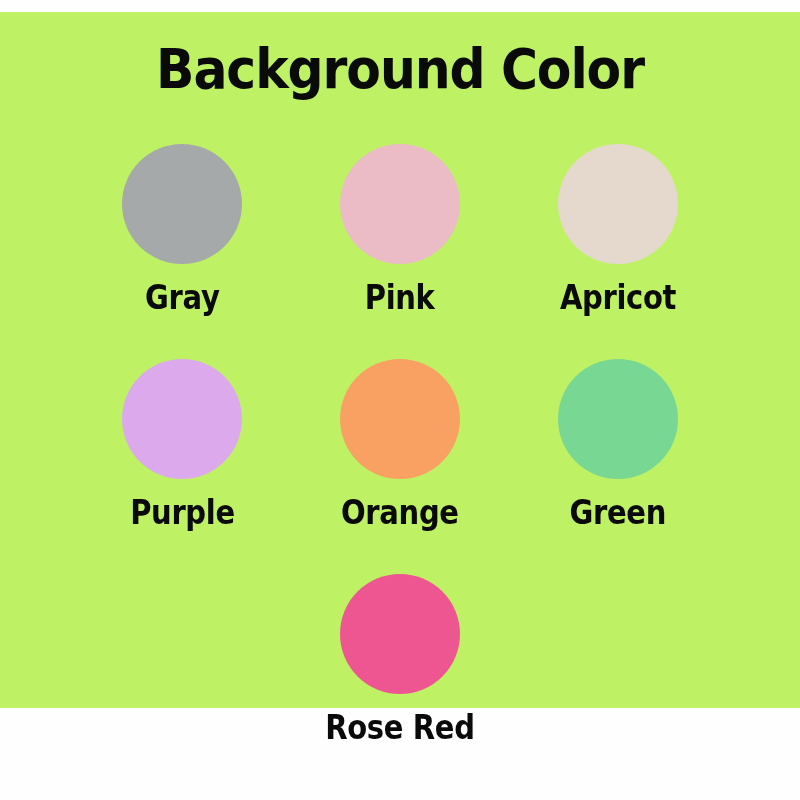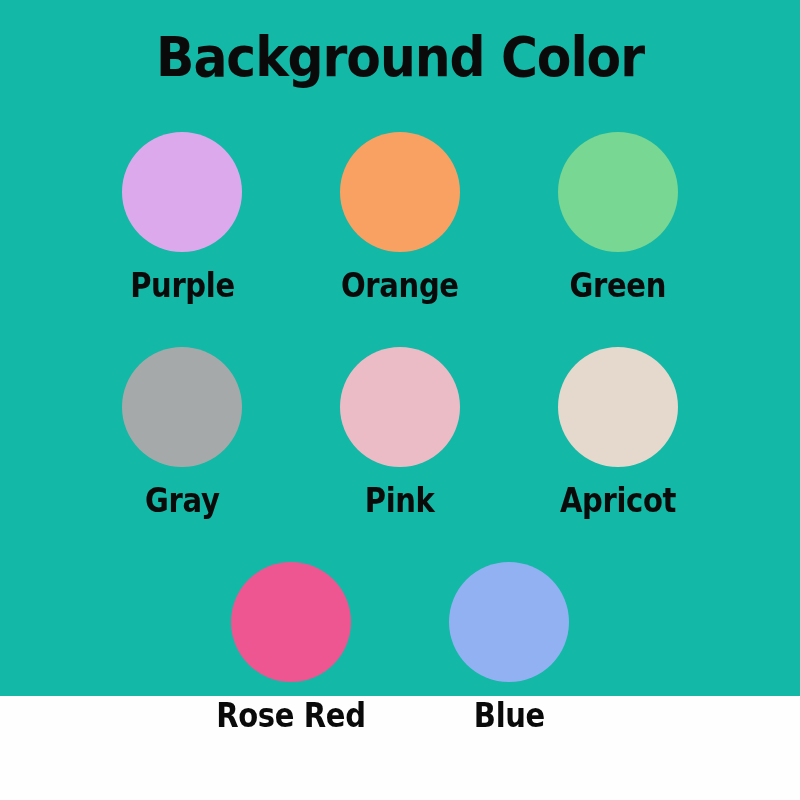--- a/index.html
+++ b/index.html
@@ -13,21 +13,22 @@
     height: 800px;
     background: #fefefe;
     font-family: "Liberation Sans", sans-serif;
     overflow: hidden;
   }
 
   .page {
     position: relative;
     width: 800px;
     height: 696px;
-    background: #14b8a6;
+    background: #bef264;
+    margin-top: 12px;
   }
 
   
   .title {
     position: absolute;
     top: 26px;
     left: 0;
     width: 800px;
     text-align: center;
     font-family: "DejaVu Sans", sans-serif;
@@ -92,53 +93,49 @@
 <body style="background-color: rgb(254, 254, 254); color: rgb(10, 10, 10);">
 
 <div class="page">
 
   <div class="title">Background Color</div>
 
   <div class="swatch-grid">
 
     <div class="swatch-row">
       <div class="swatch-cell">
+        <div class="swatch-circle" style="background-color: rgb(166, 169, 170);"></div>
+        <div class="swatch-label">Gray</div>
+      </div>
+      <div class="swatch-cell">
+        <div class="swatch-circle" style="background-color: rgb(235, 188, 198);"></div>
+        <div class="swatch-label">Pink</div>
+      </div>
+      <div class="swatch-cell">
+        <div class="swatch-circle" style="background-color: rgb(229, 216, 204);"></div>
+        <div class="swatch-label">Apricot</div>
+      </div>
+    </div>
+
+    <div class="swatch-row">
+      <div class="swatch-cell">
         <div class="swatch-circle" style="background-color: rgb(220, 170, 236);"></div>
         <div class="swatch-label">Purple</div>
       </div>
       <div class="swatch-cell">
         <div class="swatch-circle" style="background-color: rgb(249, 161, 99);"></div>
         <div class="swatch-label">Orange</div>
       </div>
       <div class="swatch-cell">
         <div class="swatch-circle" style="background-color: rgb(120, 215, 146);"></div>
         <div class="swatch-label">Green</div>
       </div>
     </div>
 
     <div class="swatch-row">
       <div class="swatch-cell">
-        <div class="swatch-circle" style="background-color: rgb(166, 169, 170);"></div>
-        <div class="swatch-label">Gray</div>
-      </div>
-      <div class="swatch-cell">
-        <div class="swatch-circle" style="background-color: rgb(235, 188, 198);"></div>
-        <div class="swatch-label">Pink</div>
-      </div>
-      <div class="swatch-cell">
-        <div class="swatch-circle" style="background-color: rgb(229, 216, 204);"></div>
-        <div class="swatch-label">Apricot</div>
-      </div>
-    </div>
-
-    <div class="swatch-row">
-      <div class="swatch-cell">
         <div class="swatch-circle" style="background-color: rgb(238, 86, 145);"></div>
         <div class="swatch-label">Rose Red</div>
-      </div>
-      <div class="swatch-cell">
-        <div class="swatch-circle" style="background-color: rgb(146, 177, 242);"></div>
-        <div class="swatch-label">Blue</div>
       </div>
     </div>
 
   </div>
 </div>
 
 </body></html>

